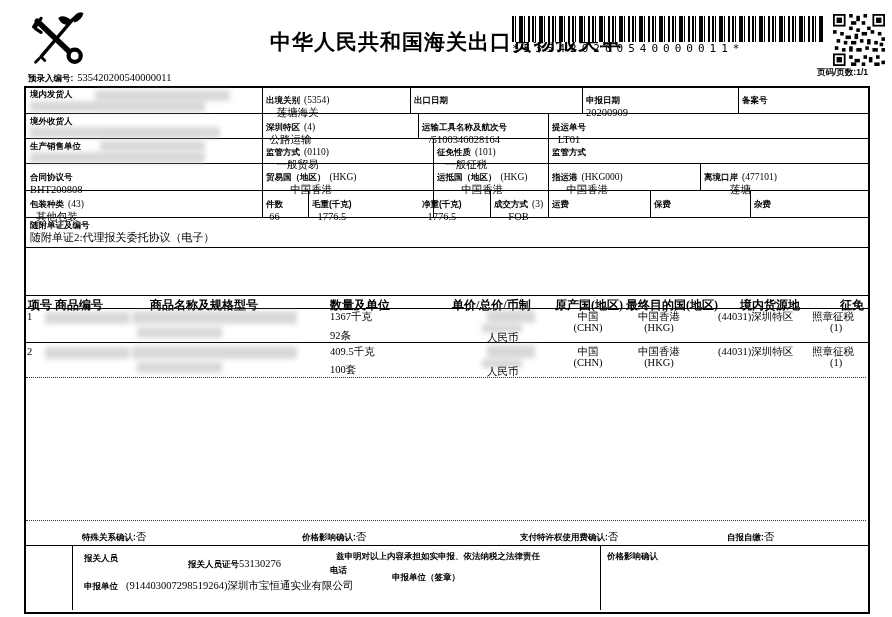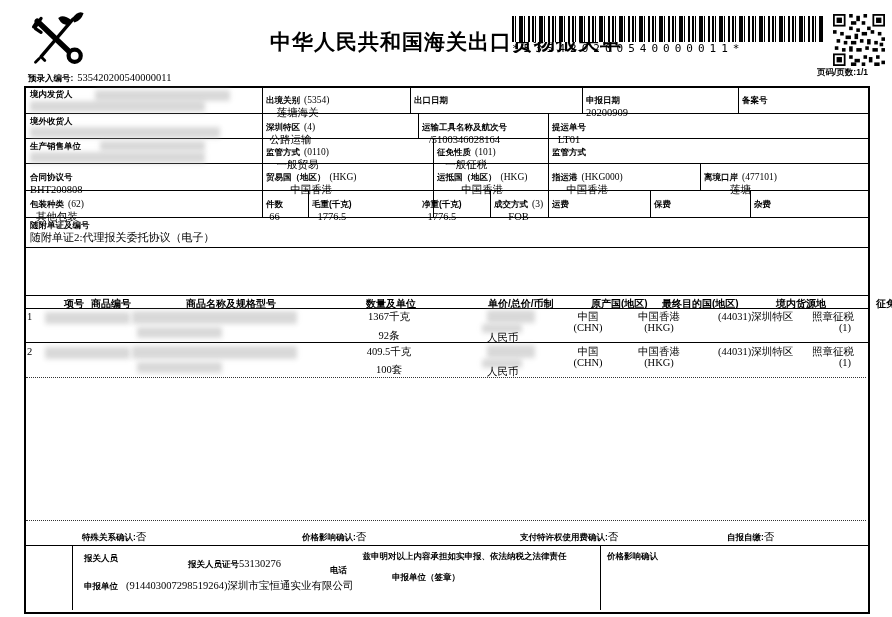--- a/index.html
+++ b/index.html
@@ -18,23 +18,23 @@
          font-family:"Liberation Sans",sans-serif;font-weight:bold;font-size:21px;letter-spacing:1px;}
   .barcode-bars{position:absolute;left:512px;top:16px;width:312px;height:26px;
     background:repeating-linear-gradient(90deg,
       #000 0px,#000 2px,#fff 2px,#fff 3px,
       #000 3px,#000 4px,#fff 4px,#fff 7px,
       #000 7px,#000 11px,#fff 11px,#fff 12px,
       #000 12px,#000 13px,#fff 13px,#fff 16px,
       #000 16px,#000 18px,#fff 18px,#fff 20px);}
   .barcode-text{position:absolute;left:512px;top:42px;width:312px;text-align:left;
     font-family:"DejaVu Sans Mono",monospace;font-size:11px;letter-spacing:5px;white-space:nowrap;}
-  .rt{text-align:center;}
+  .rt{text-align:left;}
   .ct{text-align:center;}
-  .hdr-goods{font-family:Liberation Sans, sans-serif;font-weight:bold;font-size:10px;white-space:nowrap;margin-left:36px;}
+  .hdr-goods{font-family:Liberation Serif, serif;font-weight:bold;font-size:12px;white-space:nowrap;}
 </style>
 </head>
 <body>
 
 <div class="page">
 
   <svg class="abs" style="left:28px;top:10px" width="56" height="56" viewBox="0 0 60 60">
     <g stroke="#000" fill="none" stroke-linecap="round">
       <path d="M10 12 L50 50" stroke-width="6"></path>
       <circle cx="50" cy="49" r="6.5" stroke-width="4.5" fill="#fff"></circle>
@@ -224,21 +224,21 @@
     <div class="val">中国香港</div>
   </div>
   <div class="abs" style="left:704px;top:166px">
     <span class="lbl">离境口岸</span>
     <span class="code">(477101)</span>
     <div class="val">莲塘</div>
   </div>
 
   <div class="abs" style="left:30px;top:193px">
     <span class="lbl">包装种类</span>
-    <span class="code">(62)</span>
+    <span class="code">(43)</span>
     <div class="val">其他包装</div>
   </div>
   <div class="abs" style="left:266px;top:193px">
     <span class="lbl">件数</span>
     <div class="val">66</div>
   </div>
   <div class="abs" style="left:312px;top:193px">
     <span class="lbl">毛重(千克)</span>
     <div class="val">1776.5</div>
   </div>

